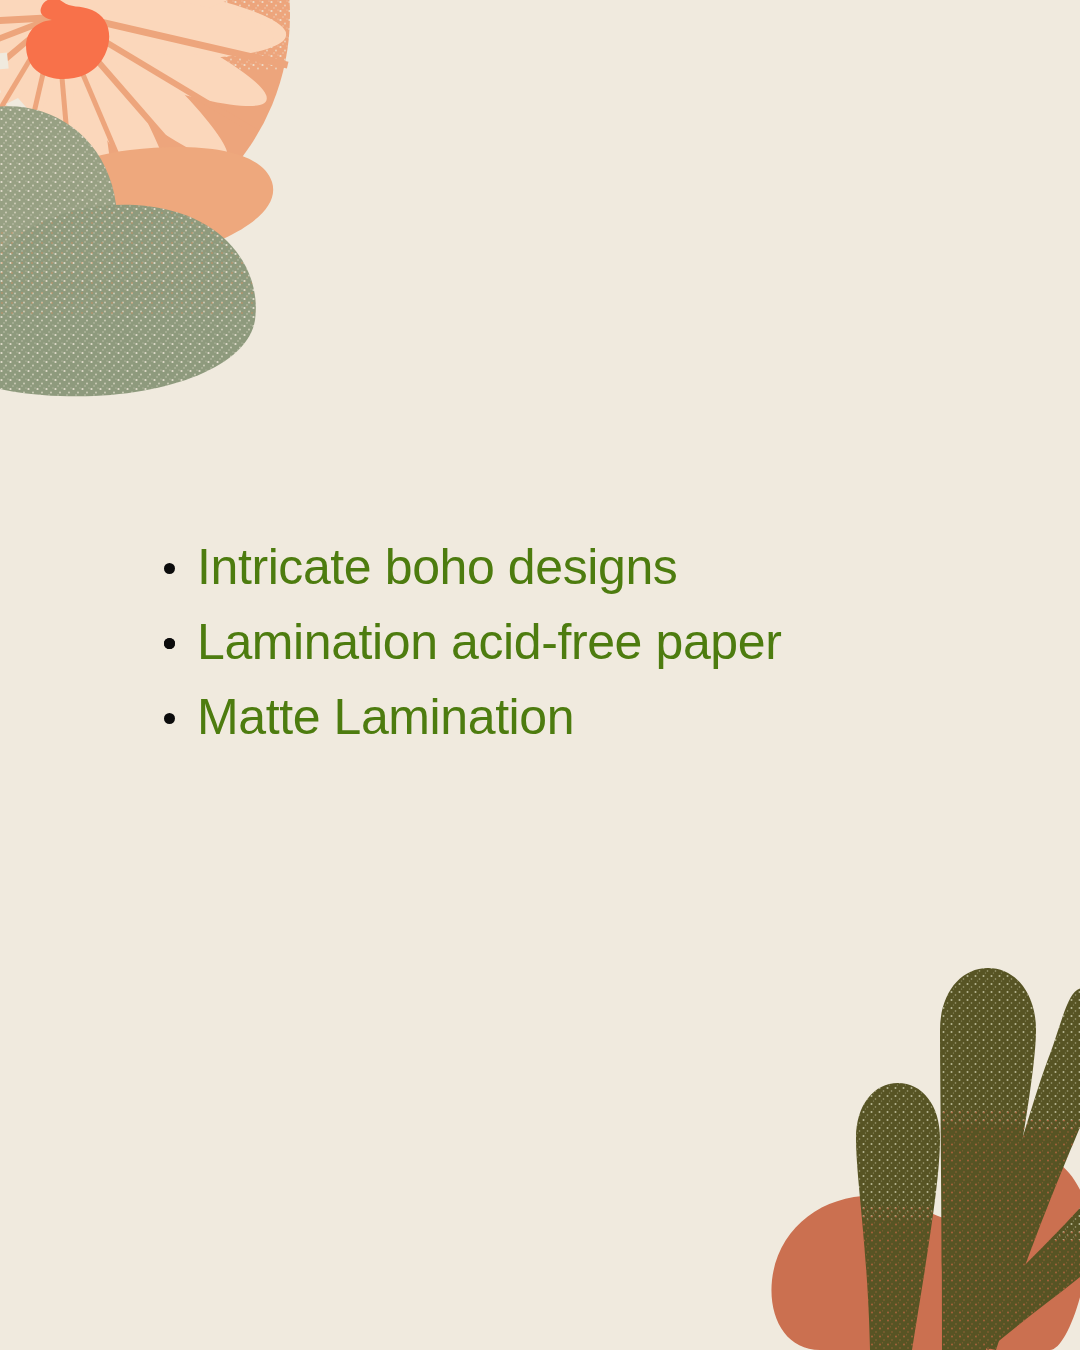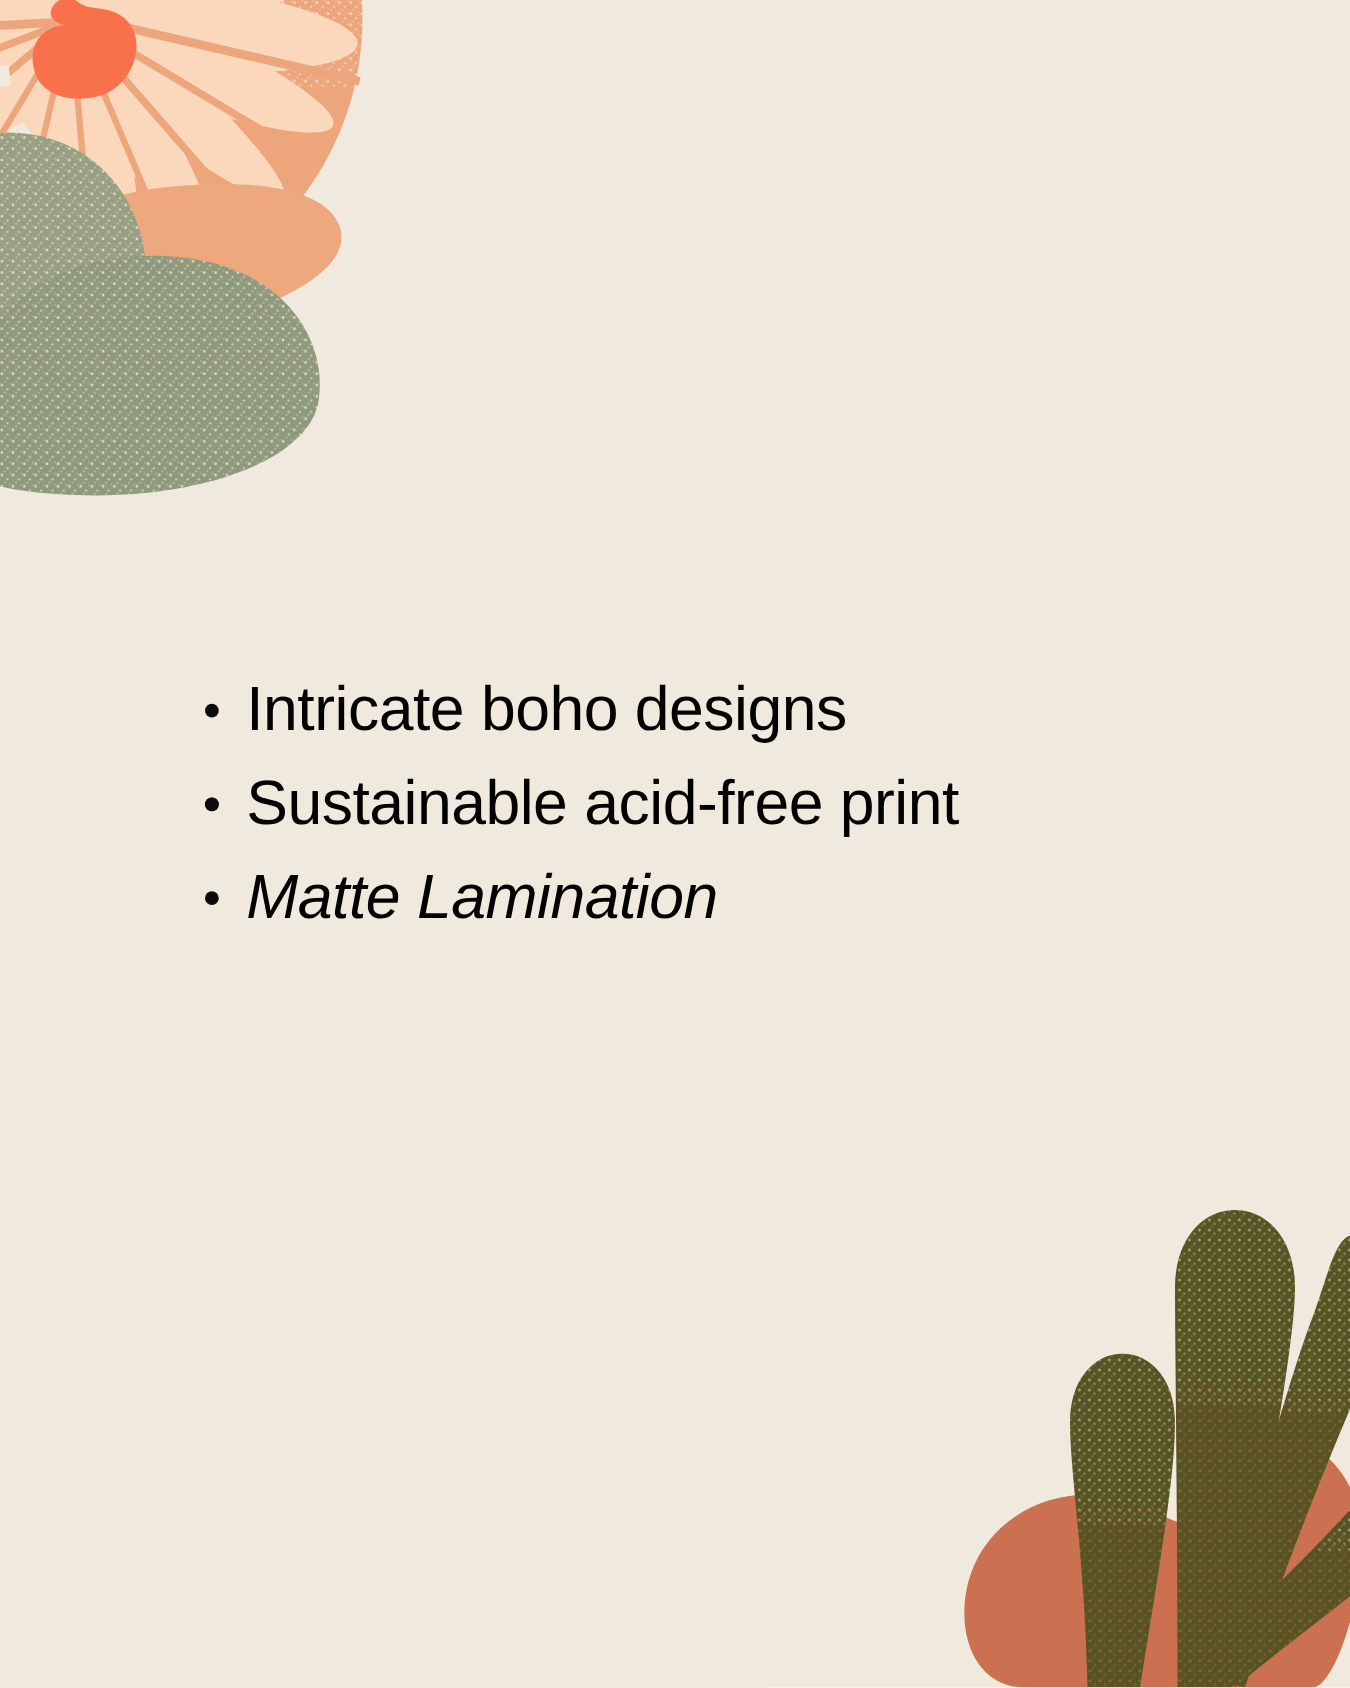--- a/index.html
+++ b/index.html
@@ -54,24 +54,24 @@
   .feature-item {
     position: relative;
     display: block;
     padding-left: 45px;
     margin: 0 0 8px 0;
     font-family: "Liberation Sans", sans-serif;
     font-size: 50px;
     line-height: 67px;
     font-weight: 400;
     letter-spacing: -0.4px;
-    color: #000000;
+    color: #4d7c0f;
     white-space: nowrap;
   }
-  .feature-item:last-child { margin-bottom: 0; font-style: italic; }
+  .feature-item:last-child { margin-bottom: 0; }
 
   .bullet-dot {
     position: absolute;
     left: 12px;
     top: 29px;
     width: 11px;
     height: 11px;
     border-radius: 50%;
     background: #0c0c0c;
   }
@@ -277,21 +277,21 @@
   <ul id="feature-list">
     <li class="feature-item">
       <span class="bullet-dot"></span>
       <span class="feature-label">Intricate boho designs</span>
     </li>
     <li class="feature-item">
       <span class="bullet-dot"></span>
     </li>
     <li class="feature-item">
       <span class="bullet-dot"></span>
-      <span class="feature-label">Sustainable acid-free print</span>
+      <span class="feature-label">Lamination acid-free paper</span>
     </li>
     <li class="feature-item">
       <span class="bullet-dot"></span>
       <span class="feature-label">Matte Lamination</span>
     </li>
   </ul>
 
 </div>
 
 </body></html>

